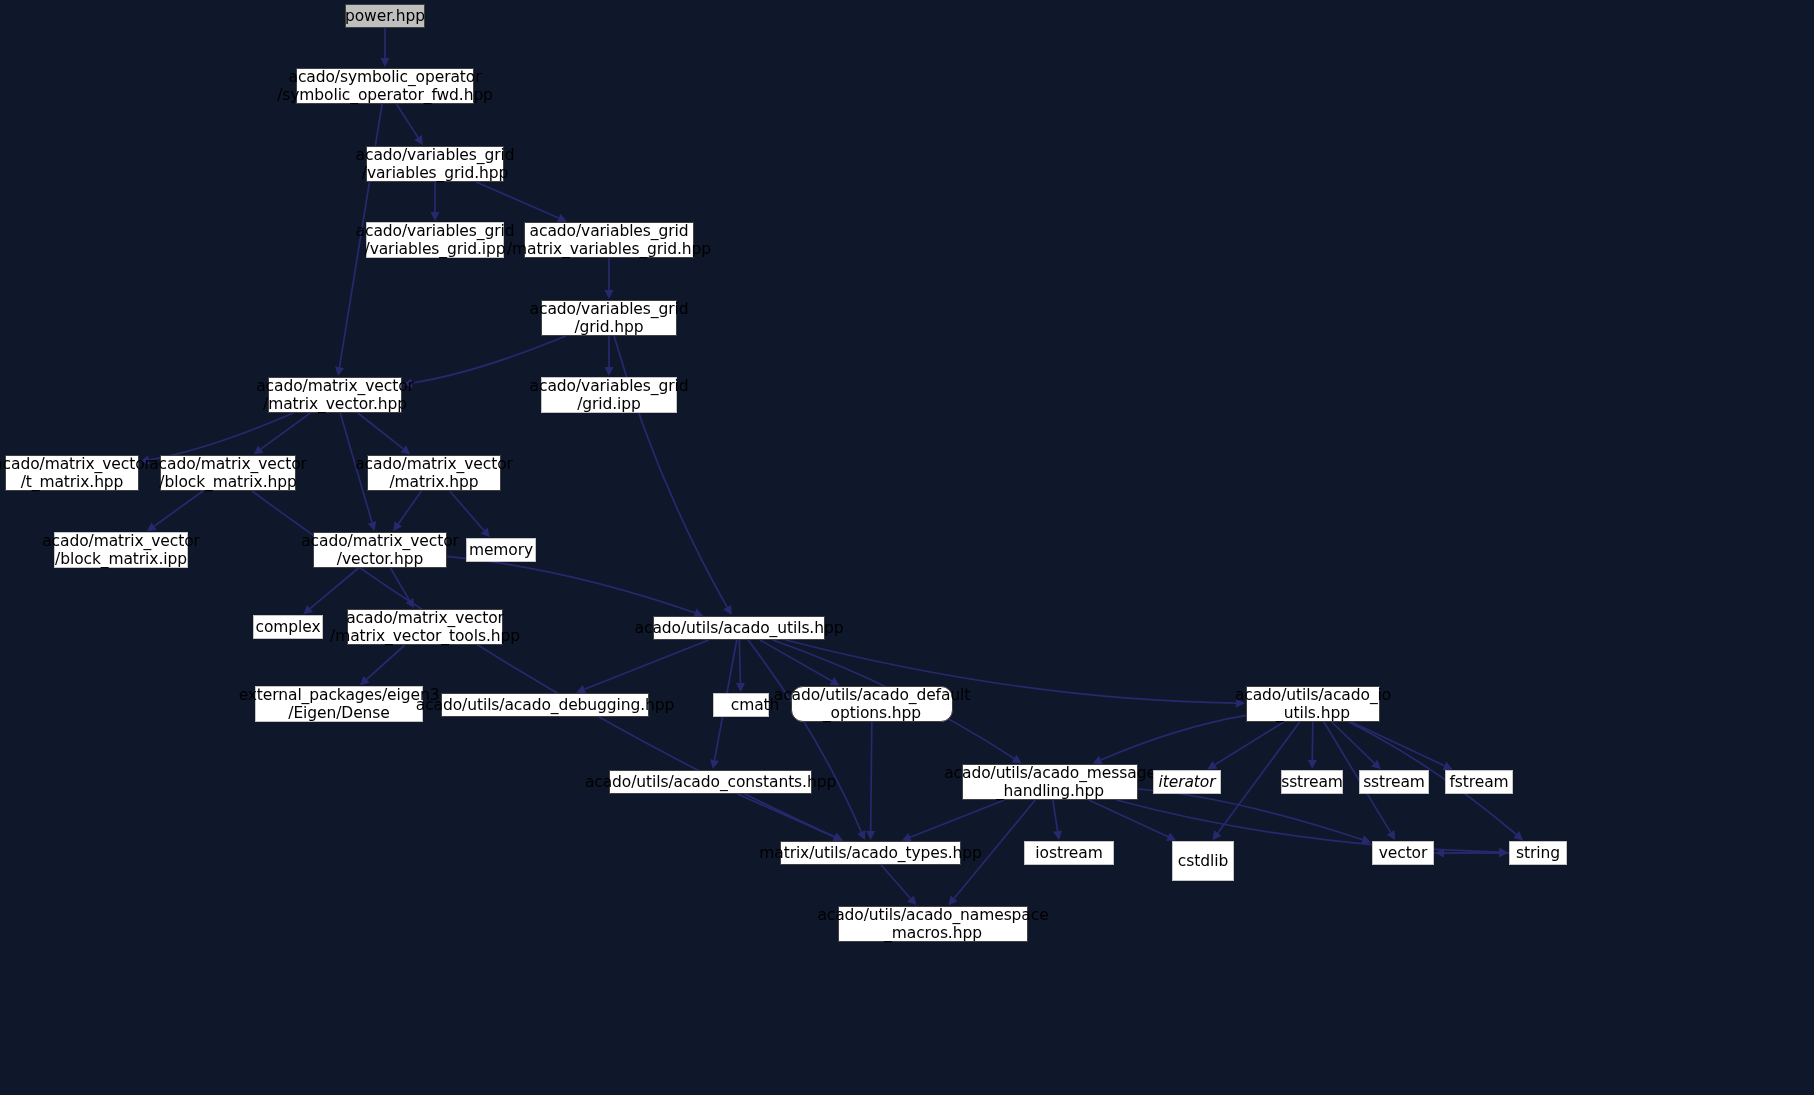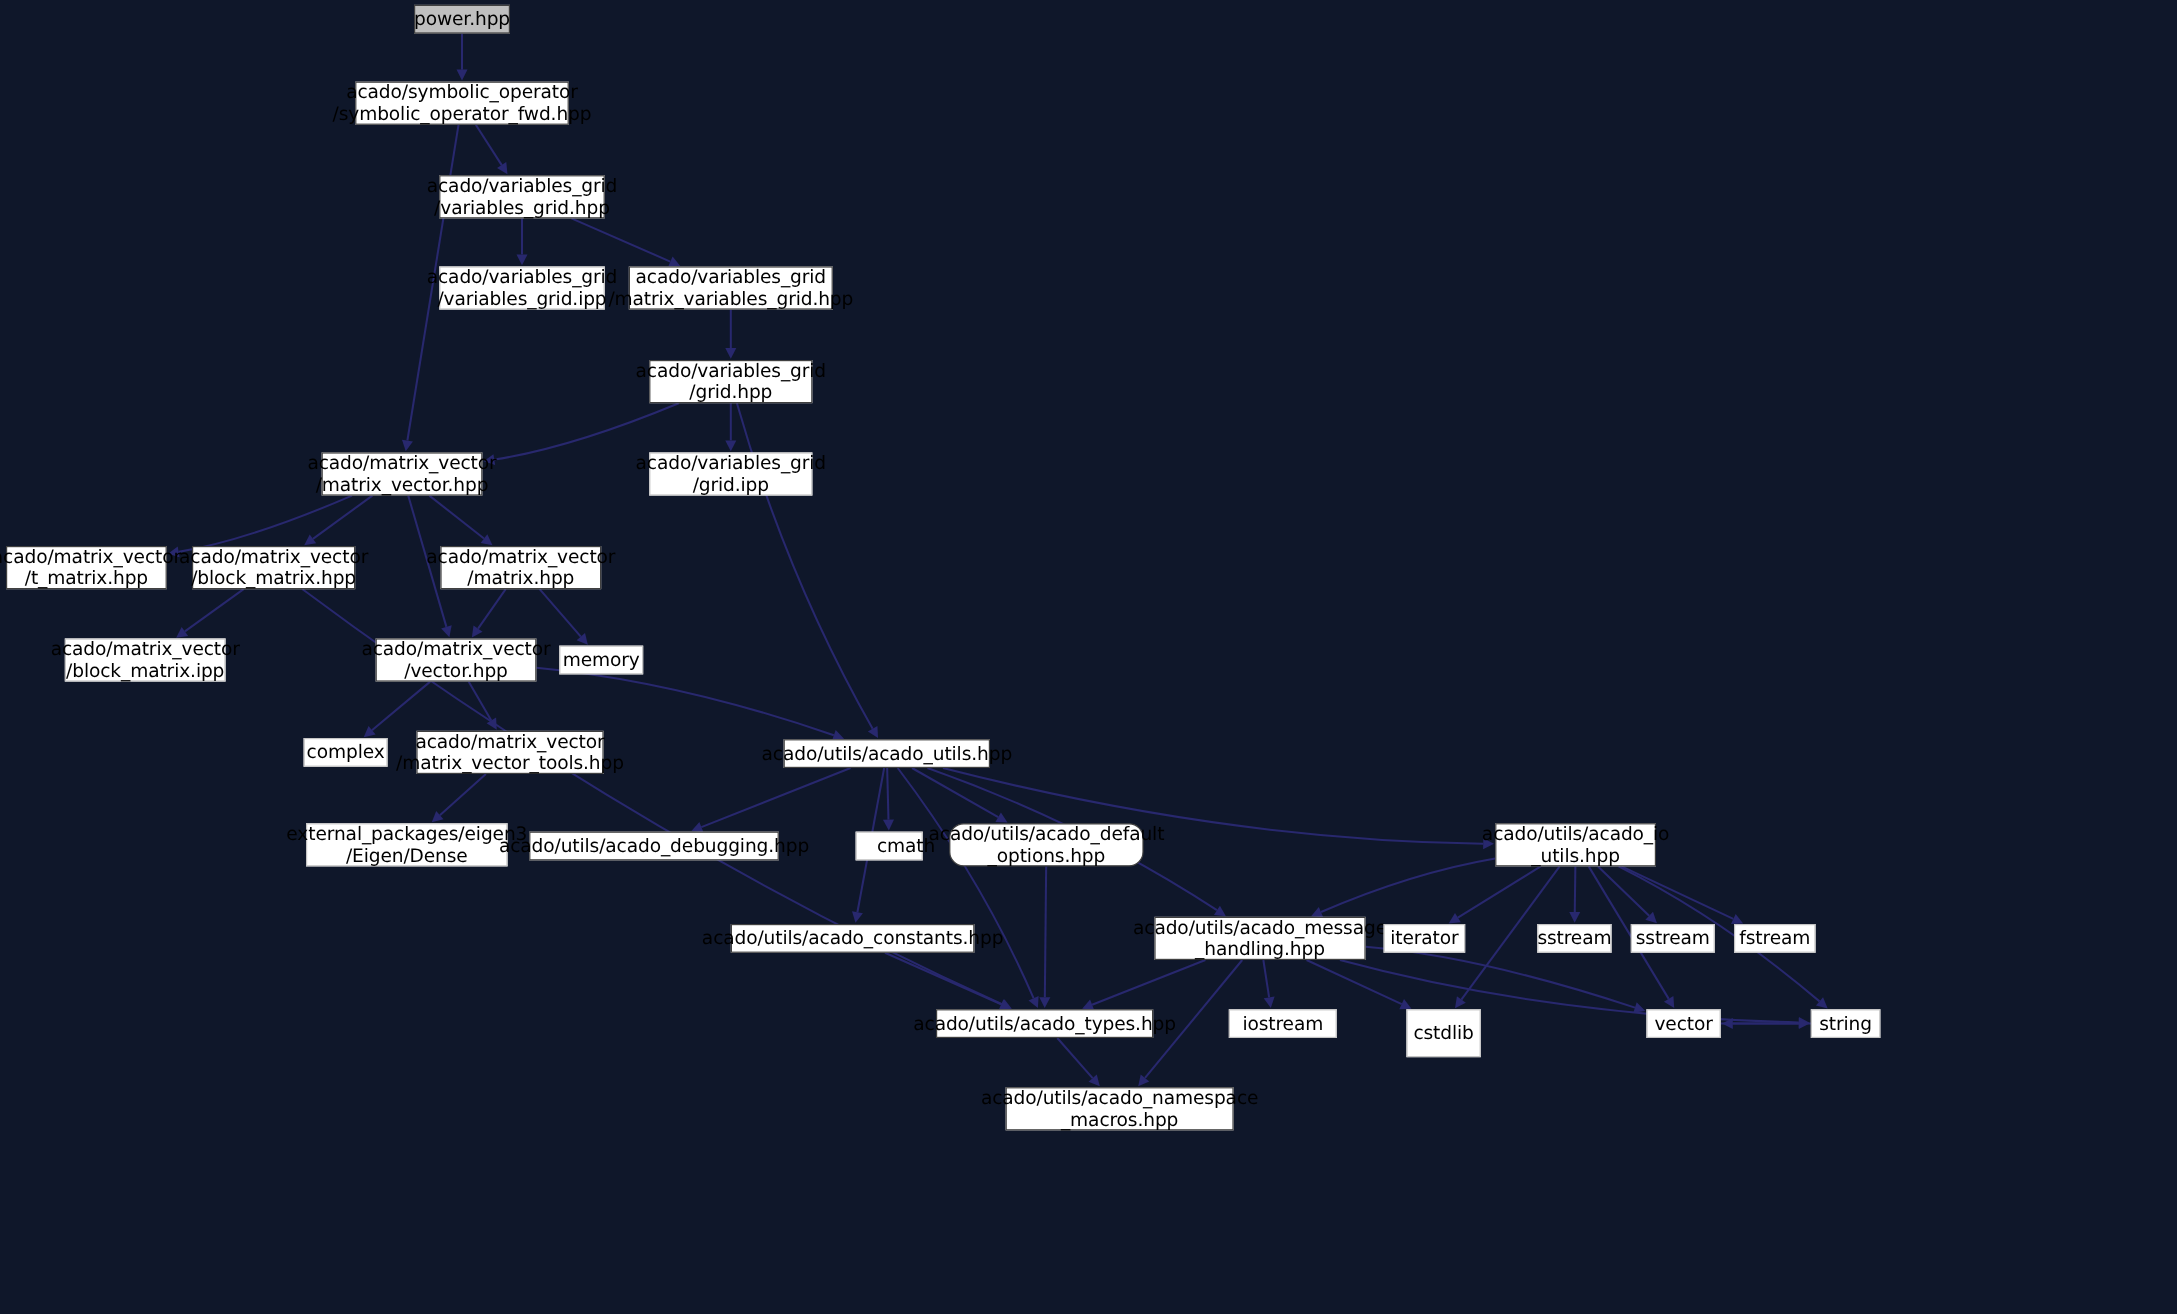--- a/index.html
+++ b/index.html
@@ -184,25 +184,25 @@
       <div class="node solid" style="left: 653px; top: 616px; width: 172px; height: 24px;">acado/utils/acado_utils.hpp</div>
       <div class="node solid" style="left: 441px; top: 693px; width: 208px; height: 24px;">acado/utils/acado_debugging.hpp</div>
       <div class="node light" style="left: 713px; top: 693px; width: 56px; height: 24px; padding-left: 28px;">cmath</div>
       <div class="node solid" style="left: 791px; top: 686px; width: 162px; height: 36px; border-radius: 12px;">acado/utils/acado_default
 _options.hpp</div>
       <div class="node solid" style="left: 1246px; top: 686px; width: 134px; height: 36px;">acado/utils/acado_io
 _utils.hpp</div>
       <div class="node solid" style="left: 609px; top: 770px; width: 203px; height: 24px;">acado/utils/acado_constants.hpp</div>
       <div class="node solid" style="left: 962px; top: 764px; width: 176px; height: 36px;">acado/utils/acado_message
 _handling.hpp</div>
-      <div class="node light" style="left: 1153px; top: 770px; width: 68px; height: 24px;">iterator</div>
+      <div class="node light" style="left: 1153px; top: 770px; width: 68px; height: 24px; font-style: italic;">iterator</div>
       <div class="node light" style="left: 1281px; top: 770px; width: 62px; height: 24px;">sstream</div>
       <div class="node light" style="left: 1359px; top: 770px; width: 70px; height: 24px;">sstream</div>
       <div class="node light" style="left: 1445px; top: 770px; width: 68px; height: 24px;">fstream</div>
-      <div class="node solid" style="left: 780px; top: 841px; width: 181px; height: 24px;">acado/utils/acado_types.hpp</div>
+      <div class="node solid" style="left: 780px; top: 841px; width: 181px; height: 24px;">matrix/utils/acado_types.hpp</div>
       <div class="node light" style="left: 1024px; top: 841px; width: 90px; height: 24px;">iostream</div>
       <div class="node light" style="left: 1172px; top: 841px; width: 62px; height: 40px;">cstdlib</div>
       <div class="node light" style="left: 1372px; top: 841px; width: 62px; height: 24px;">vector</div>
       <div class="node light" style="left: 1509px; top: 841px; width: 58px; height: 24px;">string</div>
       <div class="node solid" style="left: 838px; top: 906px; width: 190px; height: 36px;">acado/utils/acado_namespace
 _macros.hpp</div>
     </div>
 </div>
 
 </body></html>

